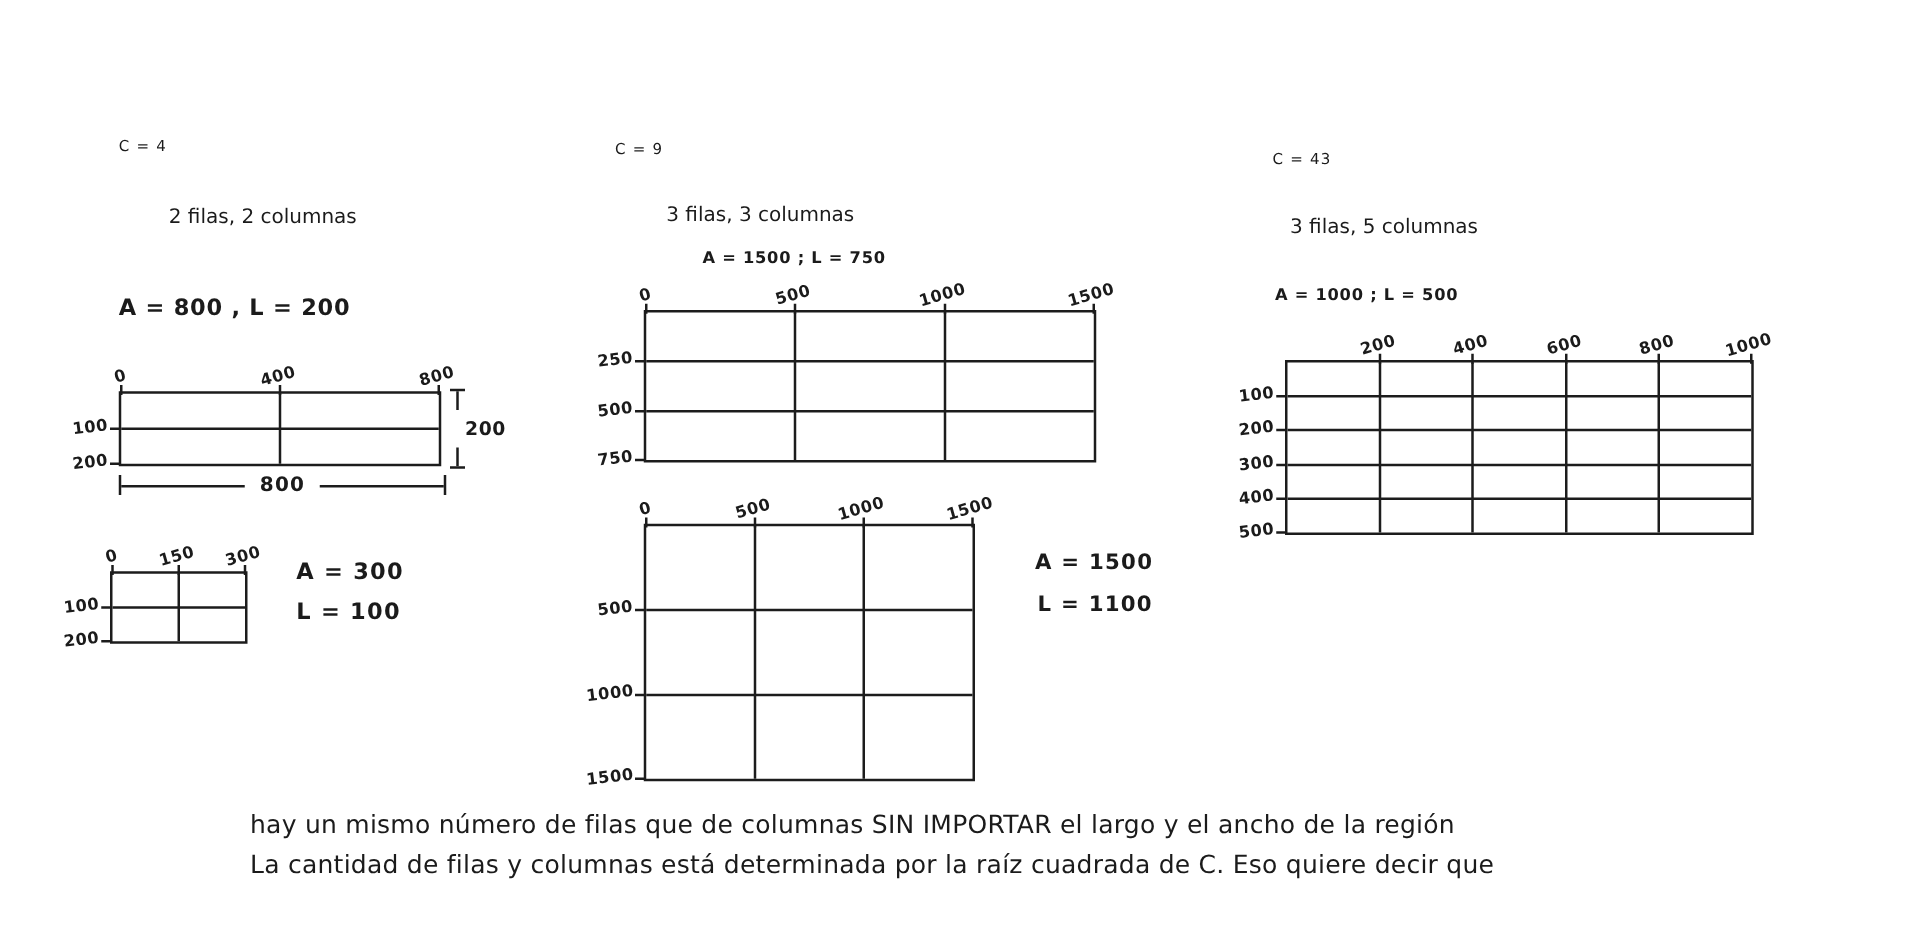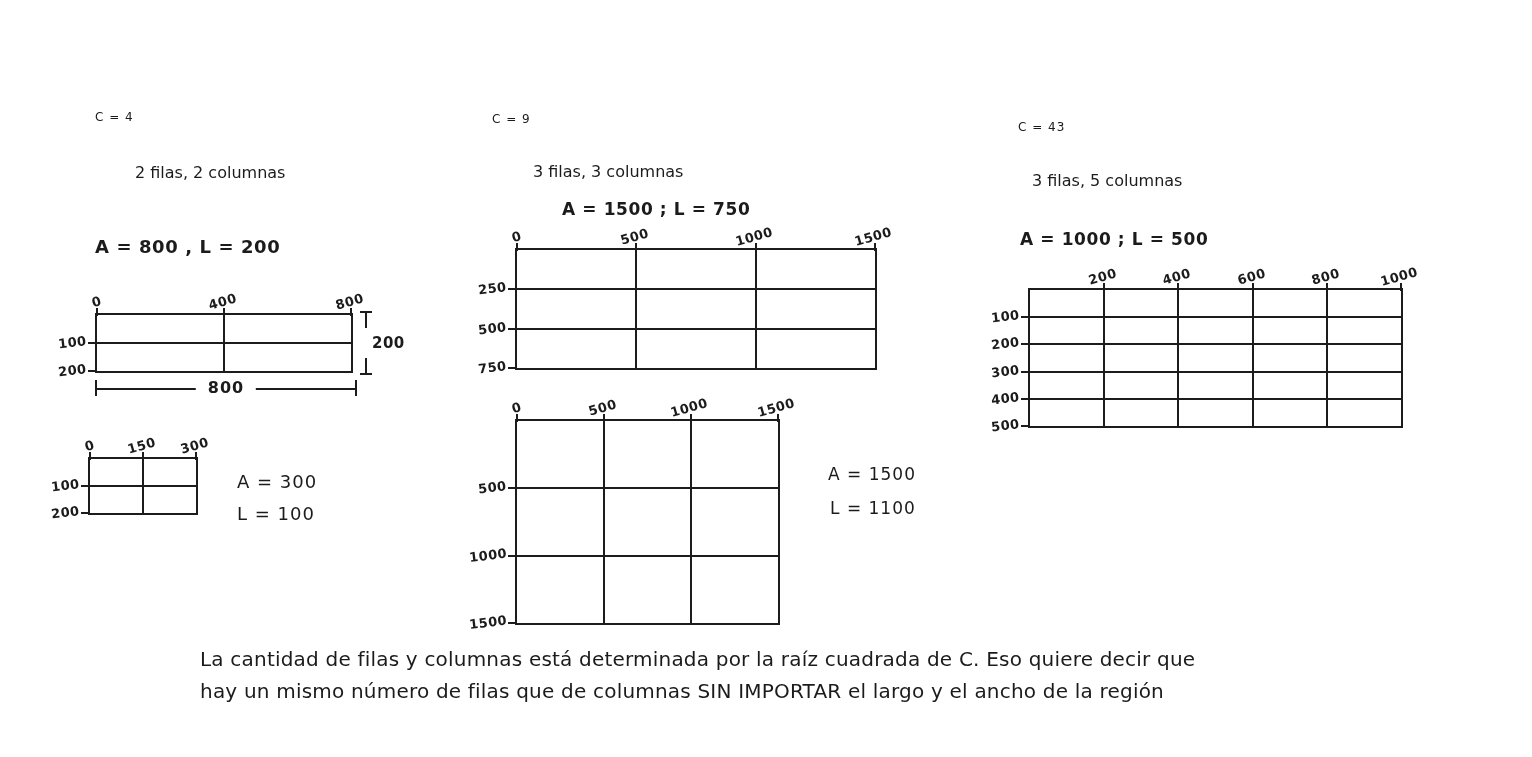--- a/index.html
+++ b/index.html
@@ -13,31 +13,31 @@
   }
   .abs{position:absolute;}
   
   .title{
     left:0;top:34px;width:1382px;
     text-align:center;
     font-size:21px;letter-spacing:0.3px;
   }
   .c-label{font-size:12px;letter-spacing:1px;}
   .rc-label{font-size:16px;}
-  .dims-label{font-size:17px;font-weight:700;letter-spacing:0.6px;}
+  .dims-label{font-size:13px;font-weight:700;letter-spacing:0.6px;}
   .t-c1{left:95px;top:110px;}
   .t-rc1{left:135px;top:163px;}
   .t-d1{left:95px;top:236px;font-size:18px;}
   .t-c2{left:492px;top:112px;}
   .t-rc2{left:533px;top:162px;}
   .t-d2{left:562px;top:199px;}
   .t-c3{left:1018px;top:120px;}
   .t-rc3{left:1032px;top:171px;}
   .t-d3{left:1020px;top:229px;}
-  .side-ann{font-size:18px;font-weight:400;letter-spacing:1px;margin-top:24px;}
+  .side-ann{font-size:18px;font-weight:700;letter-spacing:1px;}
   .sa-g2a{left:237px;top:447px;}
   .sa-g2l{left:237px;top:479px;}
   .sa-g4a{left:828px;top:440px;font-size:17px;}
   .sa-g4l{left:830px;top:474px;font-size:17px;}
   .footer{
     left:200px;top:643px;width:1120px;
     font-size:20px;line-height:1.6;letter-spacing:0.2px;
   }
   
   .grid{
@@ -213,17 +213,17 @@
     <div class="dh-label">800</div>
     <div class="dh-cap dh-cap-r"></div>
   </div>
 
   <div class="abs side-ann sa-g2a">A = 300</div>
   <div class="abs side-ann sa-g2l">L = 100</div>
   <div class="abs side-ann sa-g4a">A = 1500</div>
   <div class="abs side-ann sa-g4l">L = 1100</div>
 
   <div class="abs footer">
+    <div>hay un mismo número de filas que de columnas SIN IMPORTAR el largo y el ancho de la región</div>
     <div>La cantidad de filas y columnas está determinada por la raíz cuadrada de C. Eso quiere decir que</div>
-    <div>hay un mismo número de filas que de columnas SIN IMPORTAR el largo y el ancho de la región</div>
   </div>
 
 </div>
 
 </body></html>

